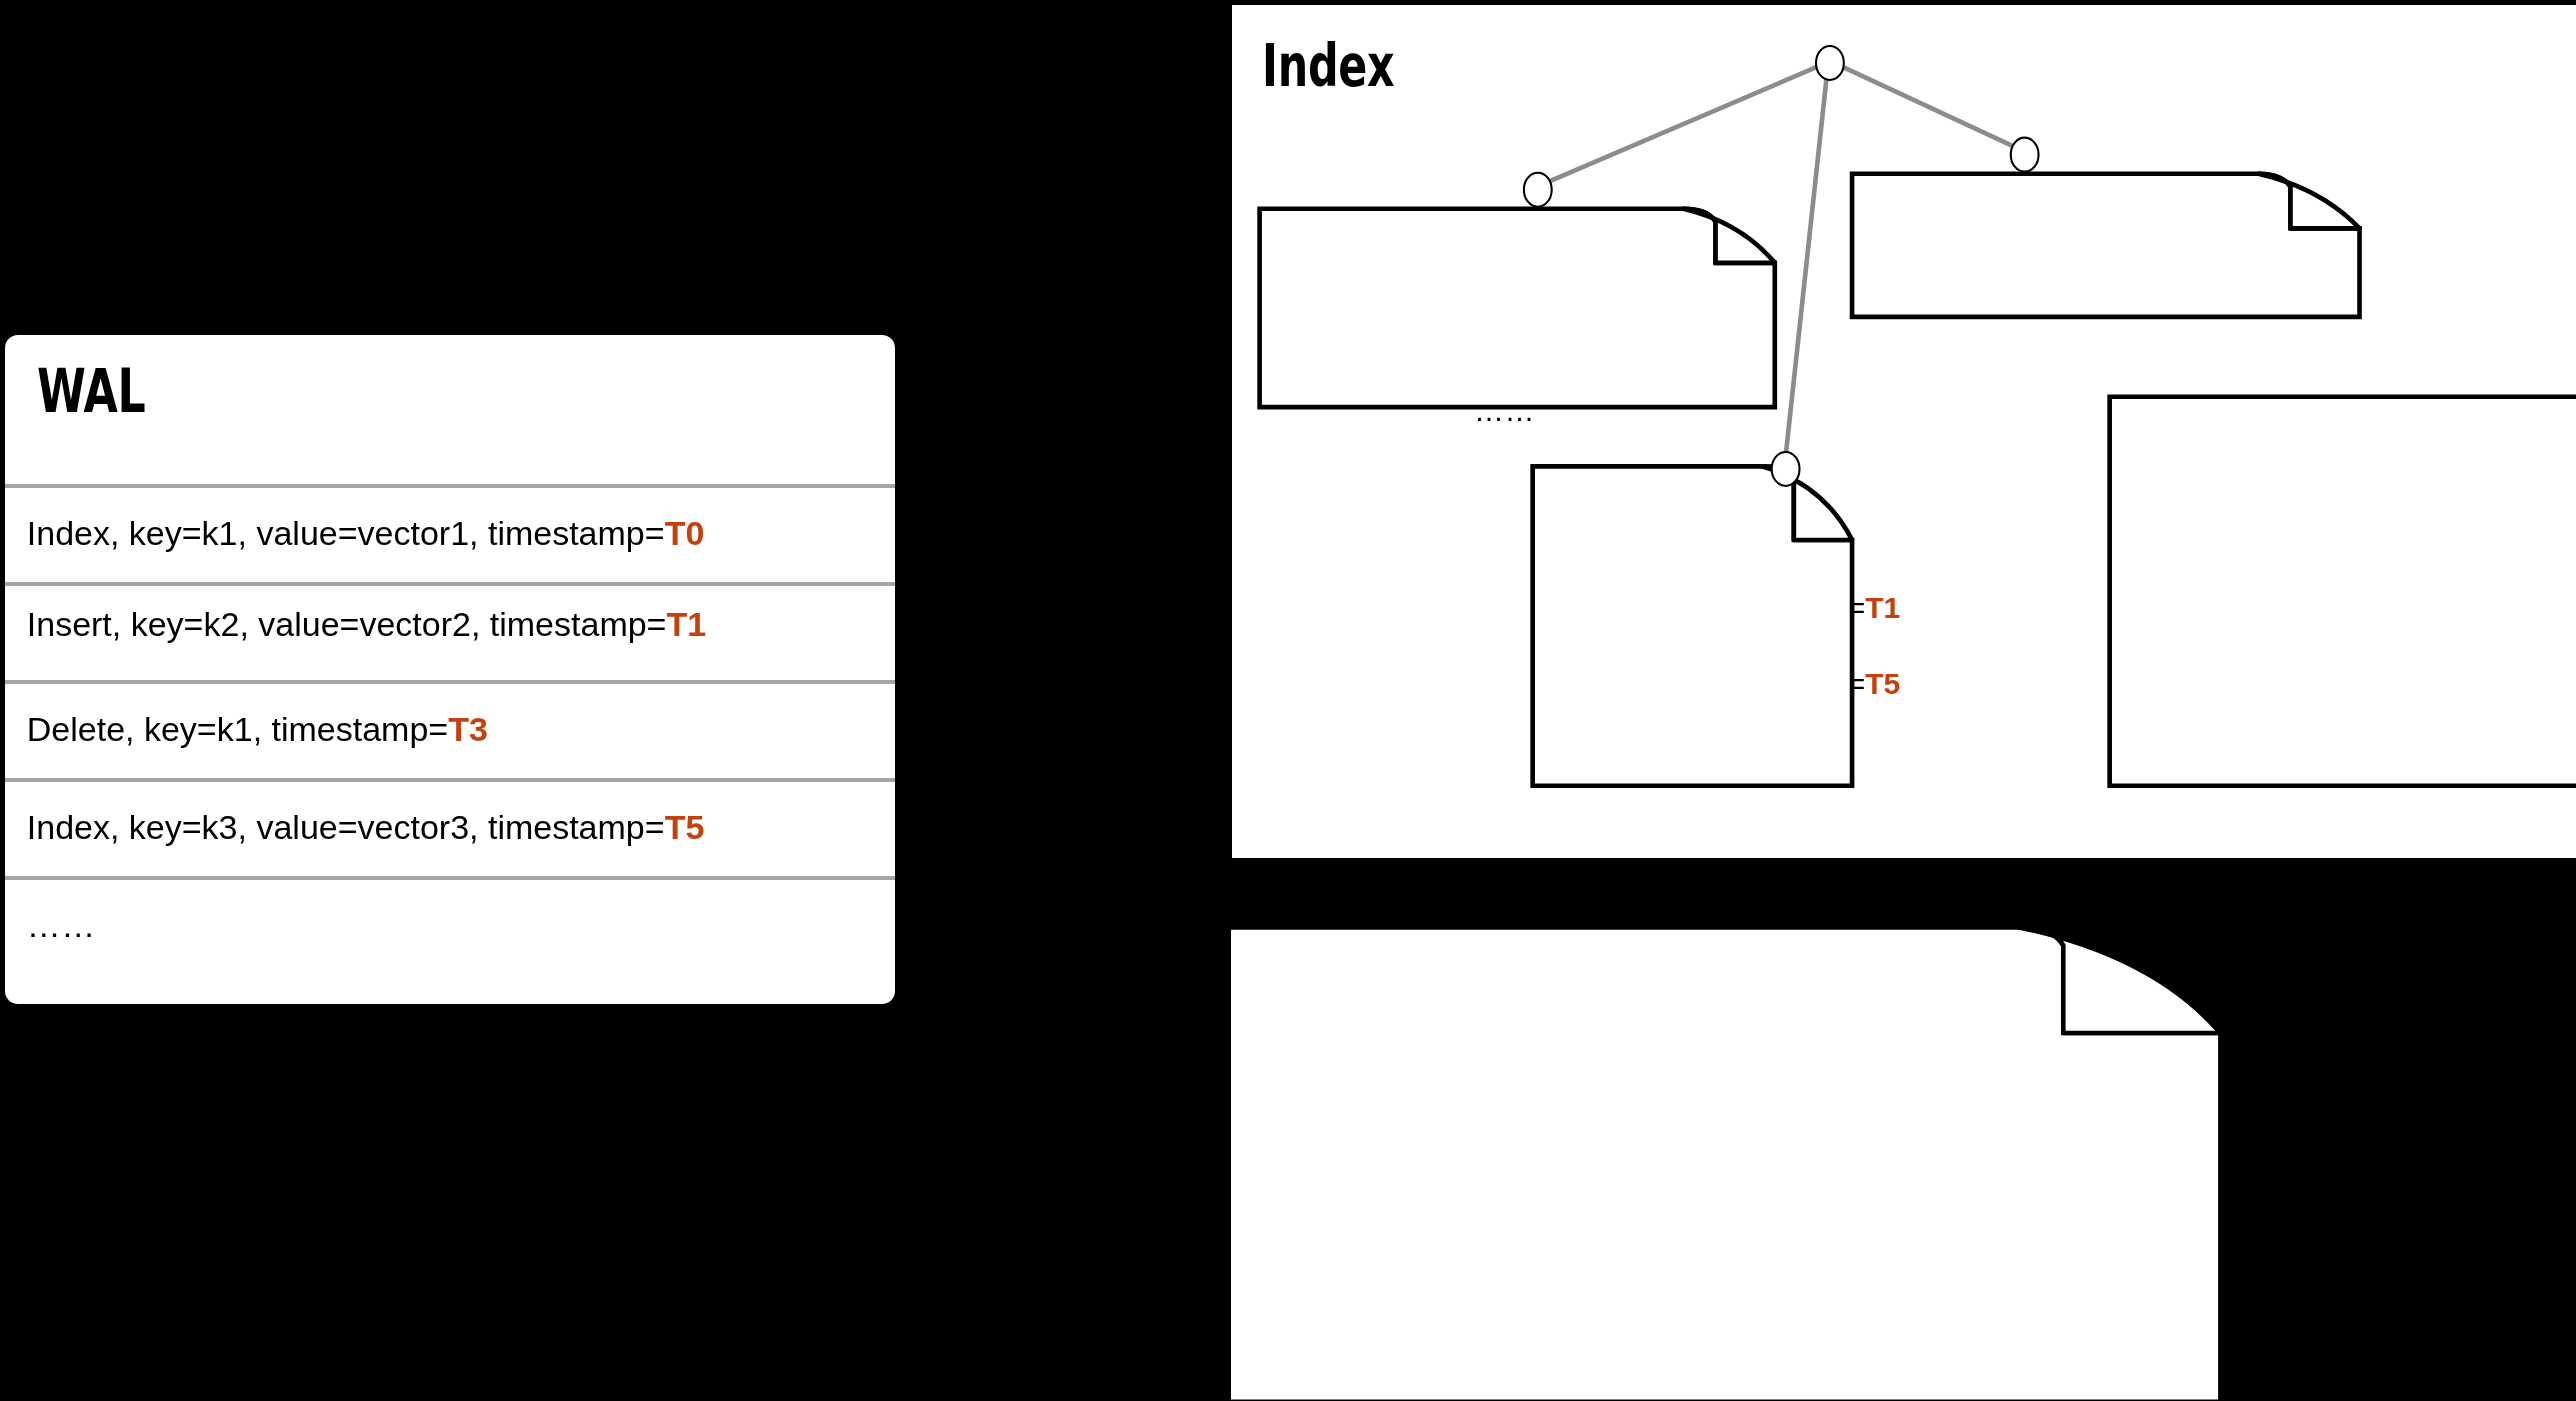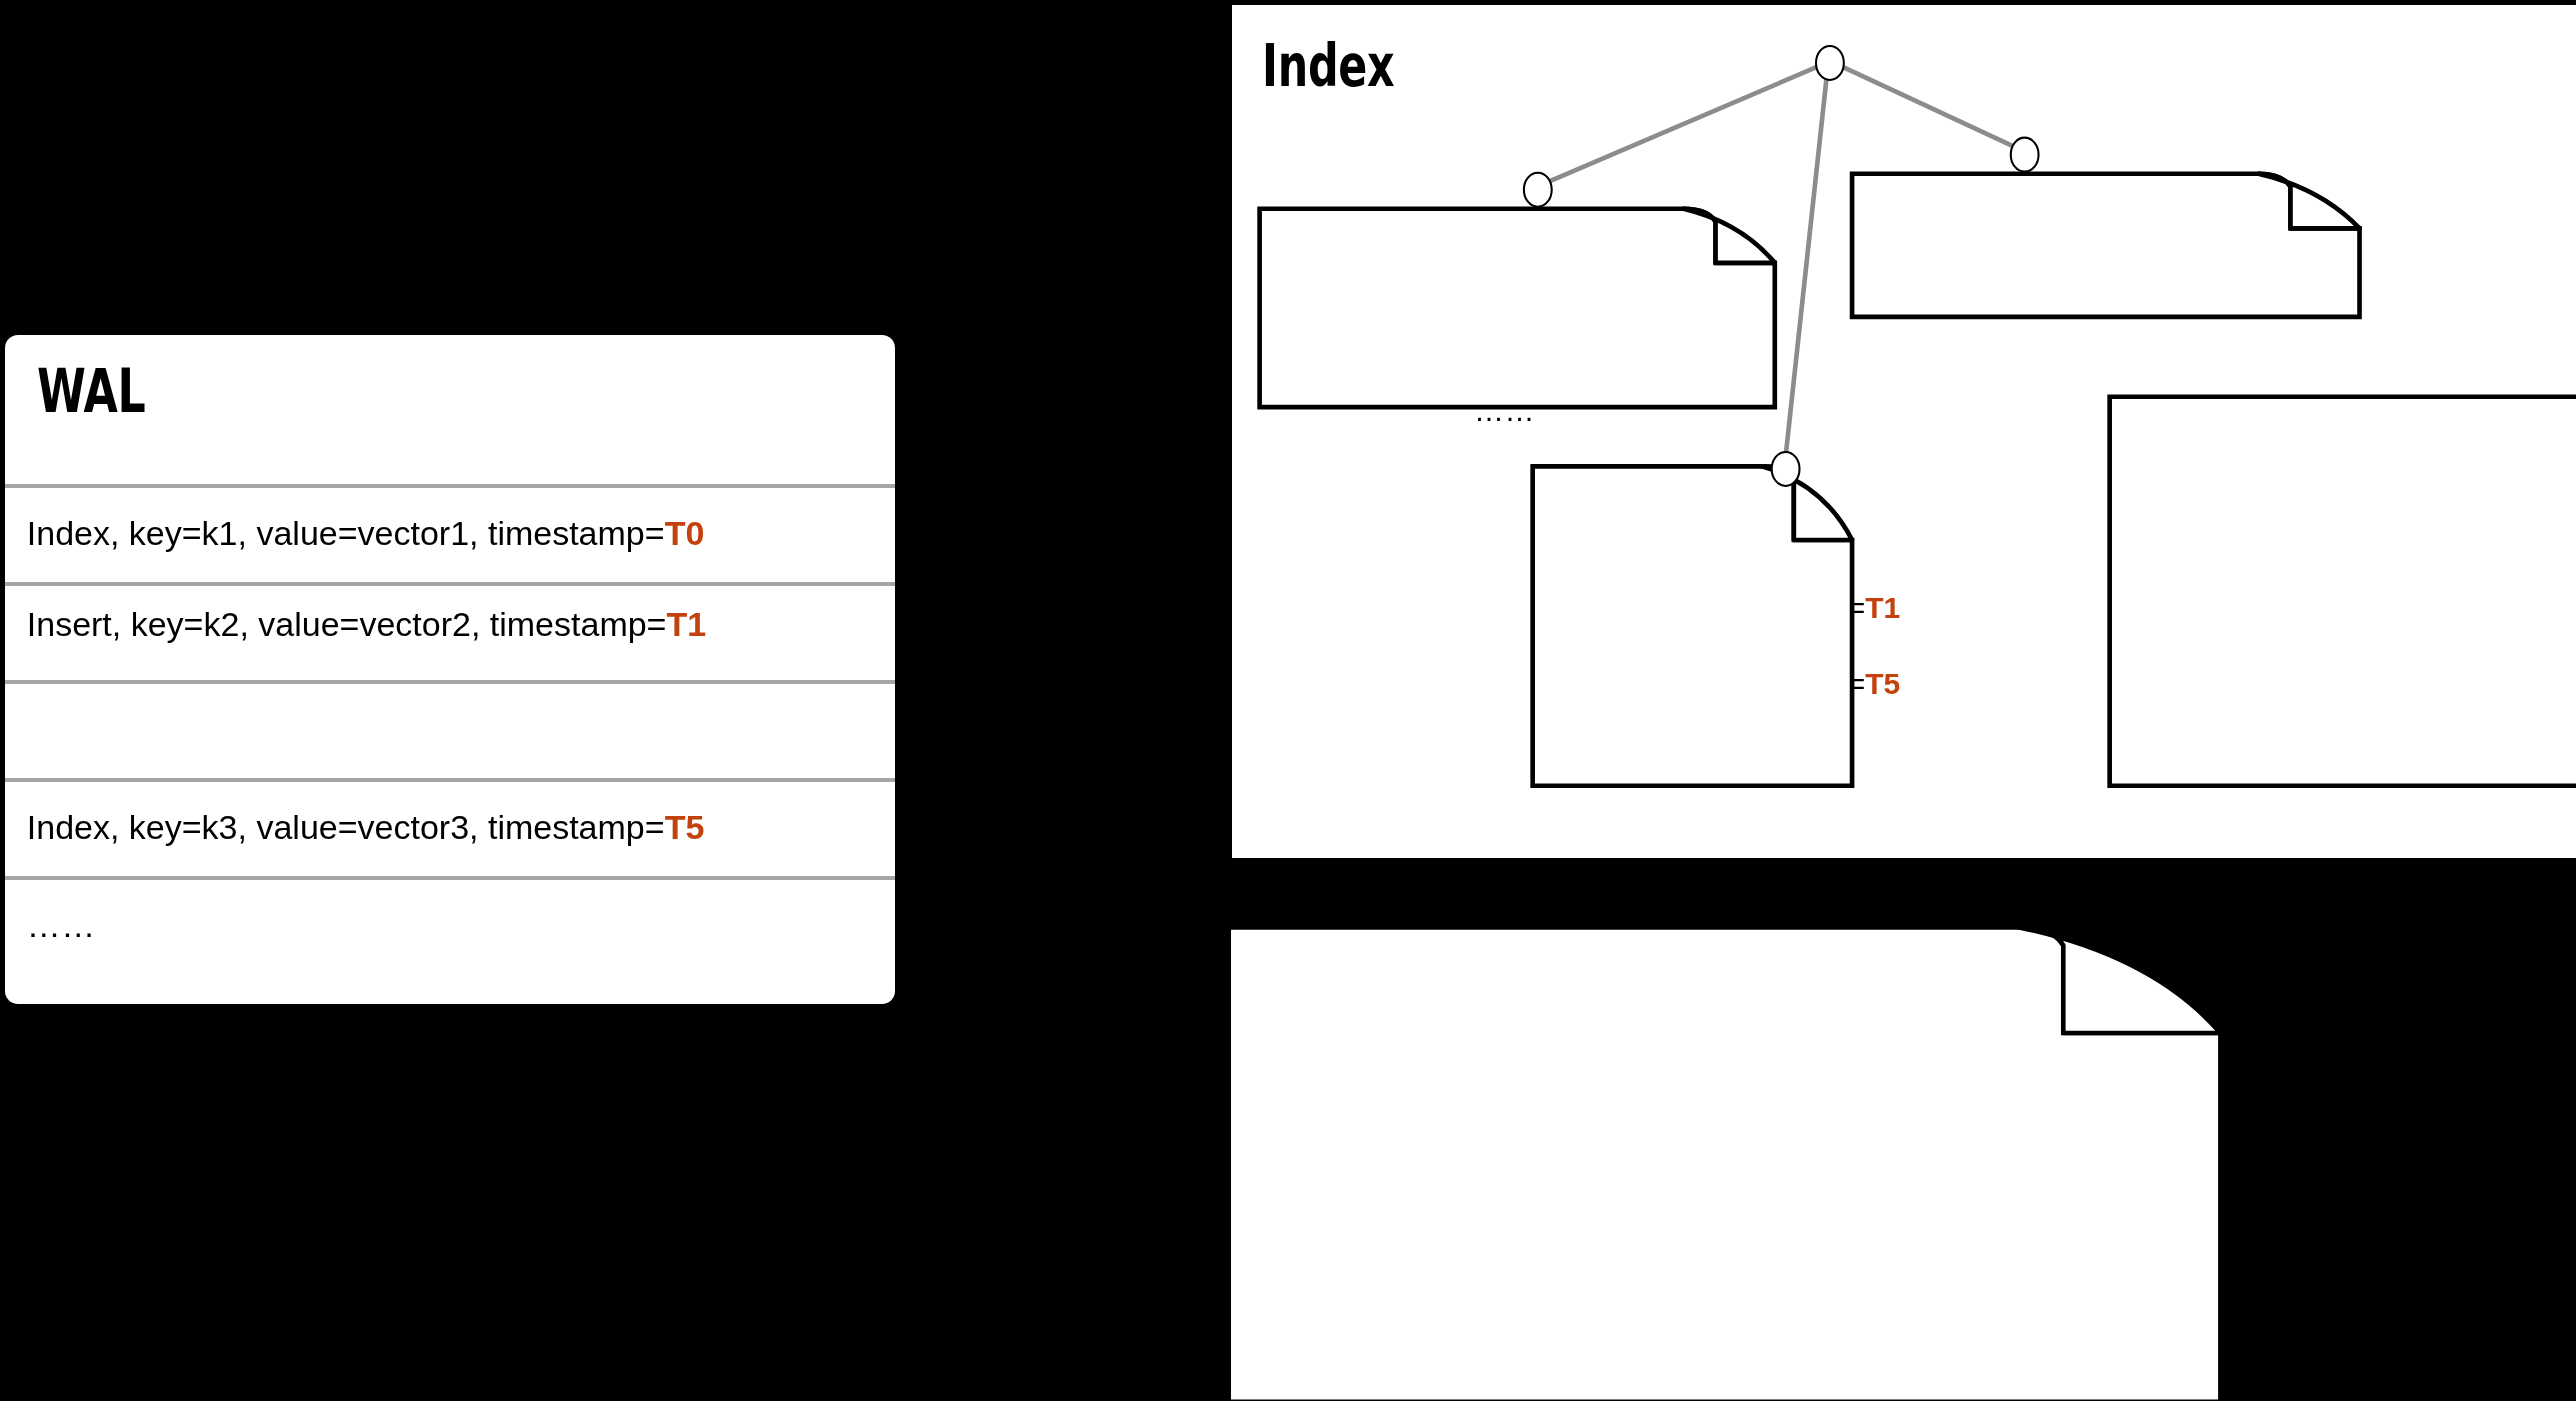--- a/index.html
+++ b/index.html
@@ -88,20 +88,23 @@
     <div class="row-text" style="left:21.6px; top:181px; font-size:34px;">
       <span>Index, key=k1, value=vector1, timestamp=</span><span class="ts">T0</span>
     </div>
 
     <div class="divider" style="left:0; top:247px; width:890px;"></div>
     <div class="row-text" style="left:21.6px; top:272px; font-size:34px;">
       <span>Insert, key=k2, value=vector2, timestamp=</span><span class="ts">T1</span>
     </div>
 
     <div class="divider" style="left:0; top:345px; width:890px;"></div>
+    <div class="row-text" style="left:21.6px; top:377px; font-size:34px;">
+      <span>Delete, key=k1, timestamp=</span><span class="ts">T3</span>
+    </div>
 
     <div class="divider" style="left:0; top:443px; width:890px;"></div>
     <div class="row-text" style="left:21.6px; top:475px; font-size:34px;">
       <span>Index, key=k3, value=vector3, timestamp=</span><span class="ts">T5</span>
     </div>
 
     <div class="divider" style="left:0; top:541px; width:890px;"></div>
     <div class="ellipsis" style="left:21.6px; top:573px; font-size:34px;">……</div>
   </div>
 

